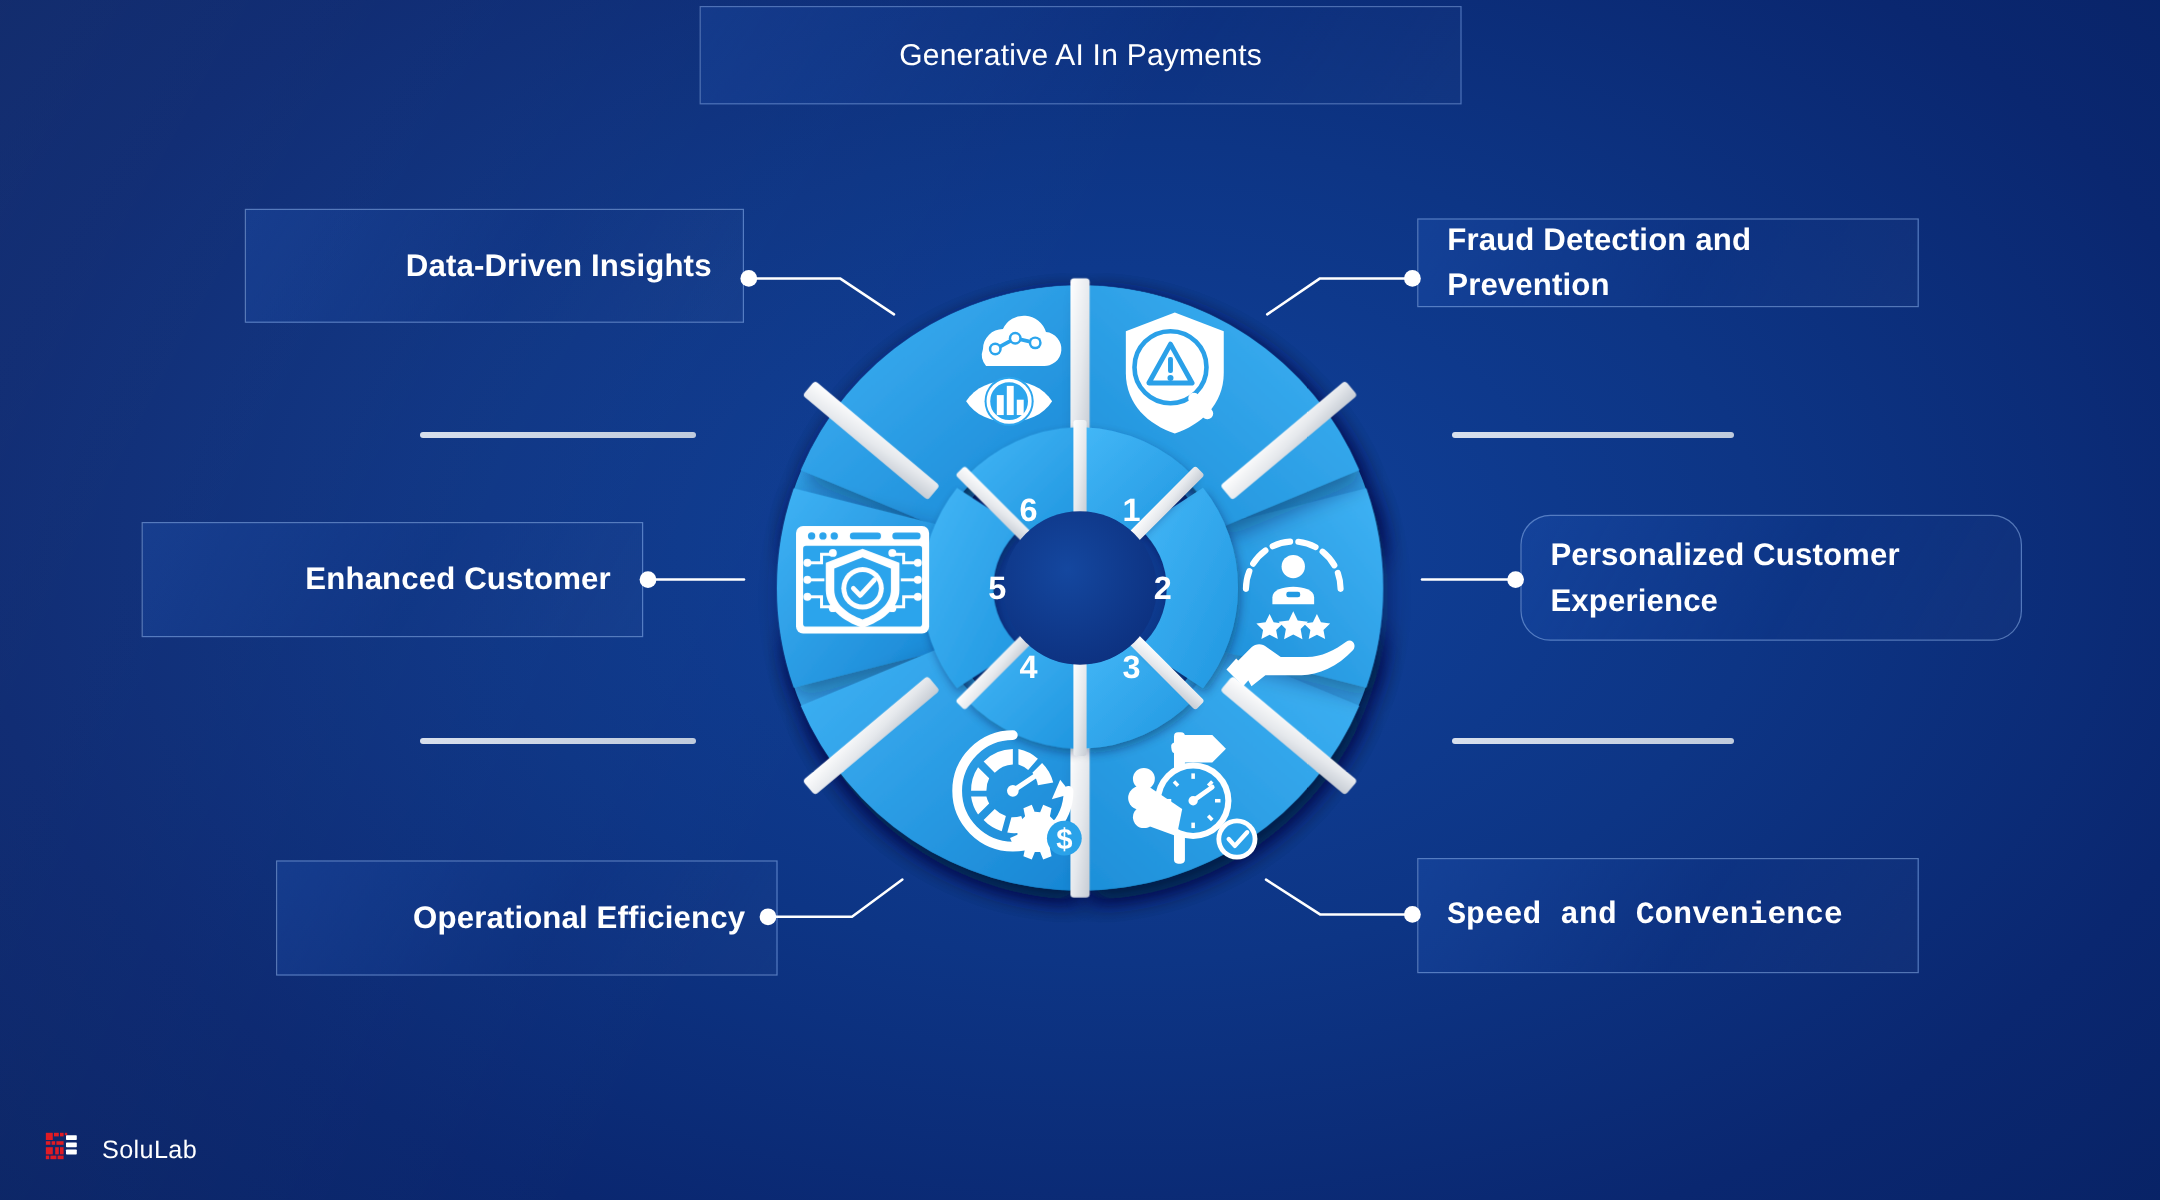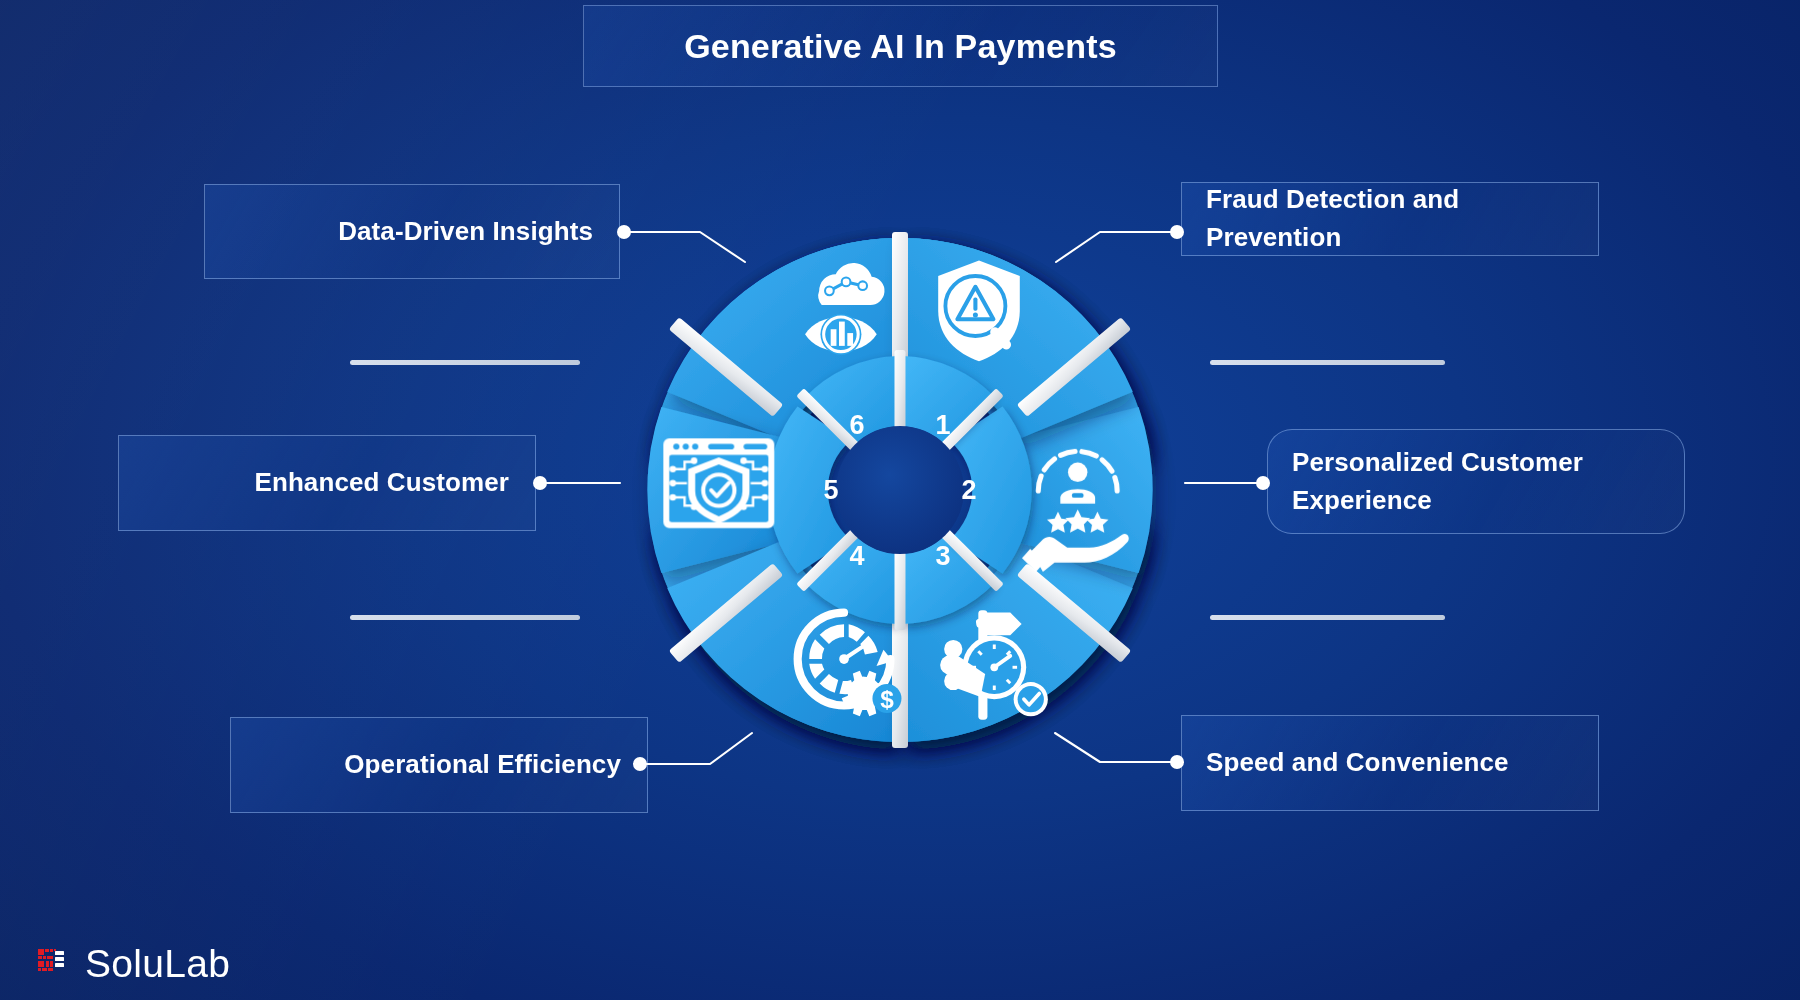--- a/index.html
+++ b/index.html
@@ -27,22 +27,22 @@
   .title-box{
     position:absolute;
     left:583px;top:5px;width:635px;height:82px;
     border:1px solid rgba(150,185,240,0.45);
     background:linear-gradient(125deg, rgba(30,80,175,0.30) 0%, rgba(20,60,150,0.10) 60%, rgba(255,255,255,0.02) 100%);
     display:flex;align-items:center;justify-content:center;
     box-sizing:border-box;
   }
   .title-text{
     color:#ffffff;
-    font-size:34px;
-    font-weight:bold;
+    font-size:25px;
+    font-weight:normal;
     letter-spacing:0.2px;
     white-space:nowrap;
   }
 
   
   .label-box{
     position:absolute;
     box-sizing:border-box;
     border:1px solid rgba(150,185,240,0.50);
     background:linear-gradient(120deg, rgba(32,84,180,0.34) 0%, rgba(18,58,145,0.16) 55%, rgba(255,255,255,0.025) 100%);
@@ -67,21 +67,21 @@
     opacity:0.92;
   }
 
   
   .logo{
     position:absolute;left:38px;top:942px;
     display:flex;align-items:center;gap:13px;
   }
   .logo-mark{width:34px;height:34px;display:block;}
   .logo-text{
-    color:#ffffff;font-size:39px;letter-spacing:0.3px;
+    color:#ffffff;font-size:21px;letter-spacing:0.3px;
     font-family:"Liberation Sans", sans-serif;
   }
 
   
   #wheel{
     position:absolute;
     left:595px;top:170px;
     width:610px;height:640px;
   }
   .ring-num{
@@ -105,41 +105,41 @@
 
   <div class="title-box">
     <div class="title-text">Generative AI In Payments</div>
   </div>
 
   <div class="divider" style="left:350px;top:360px;width:230px;"></div>
   <div class="divider" style="left:350px;top:615px;width:230px;"></div>
   <div class="divider" style="left:1210px;top:360px;width:235px;"></div>
   <div class="divider" style="left:1210px;top:615px;width:235px;"></div>
 
-  <div class="label-box left" style="left:204px;top:184px;width:416px;height:95px;">
+  <div class="label-box left" style="left:204px;top:174px;width:416px;height:95px;">
     <div class="txt">Data-Driven Insights</div>
   </div>
 
   <div class="label-box left" style="left:118px;top:435px;width:418px;height:96px;">
     <div class="txt">Enhanced Customer</div>
   </div>
 
   <div class="label-box left" style="left:218px;top:717px;width:418px;height:96px;margin-left:12px;">
     <div class="txt">Operational Efficiency</div>
   </div>
 
   <div class="label-box right" style="left:1181px;top:182px;width:418px;height:74px;">
     <div class="txt">Fraud Detection and Prevention</div>
   </div>
 
   <div class="label-box right" style="left:1267px;top:429px;width:418px;height:105px;border-radius:25px;">
     <div class="txt">Personalized Customer Experience</div>
   </div>
 
-  <div class="label-box right" style="left:1181px;top:715px;width:418px;height:96px;">
+  <div class="label-box right" style="left:1181px;top:715px;width:418px;height:96px;font-family:Liberation Mono, monospace;">
     <div class="txt">Speed and Convenience</div>
   </div>
 
   <svg id="connectors" width="1800" height="1000" viewBox="0 0 1800 1000" style="position:absolute;left:0;top:0;pointer-events:none;">
 
     <path class="conn" d="M 626 232 L 700 232 L 745 262"></path>
     <circle class="conn-dot" cx="624" cy="232" r="7"></circle>
 
     <path class="conn" d="M 542 483 L 620 483"></path>
     <circle class="conn-dot" cx="540" cy="483" r="7"></circle>

